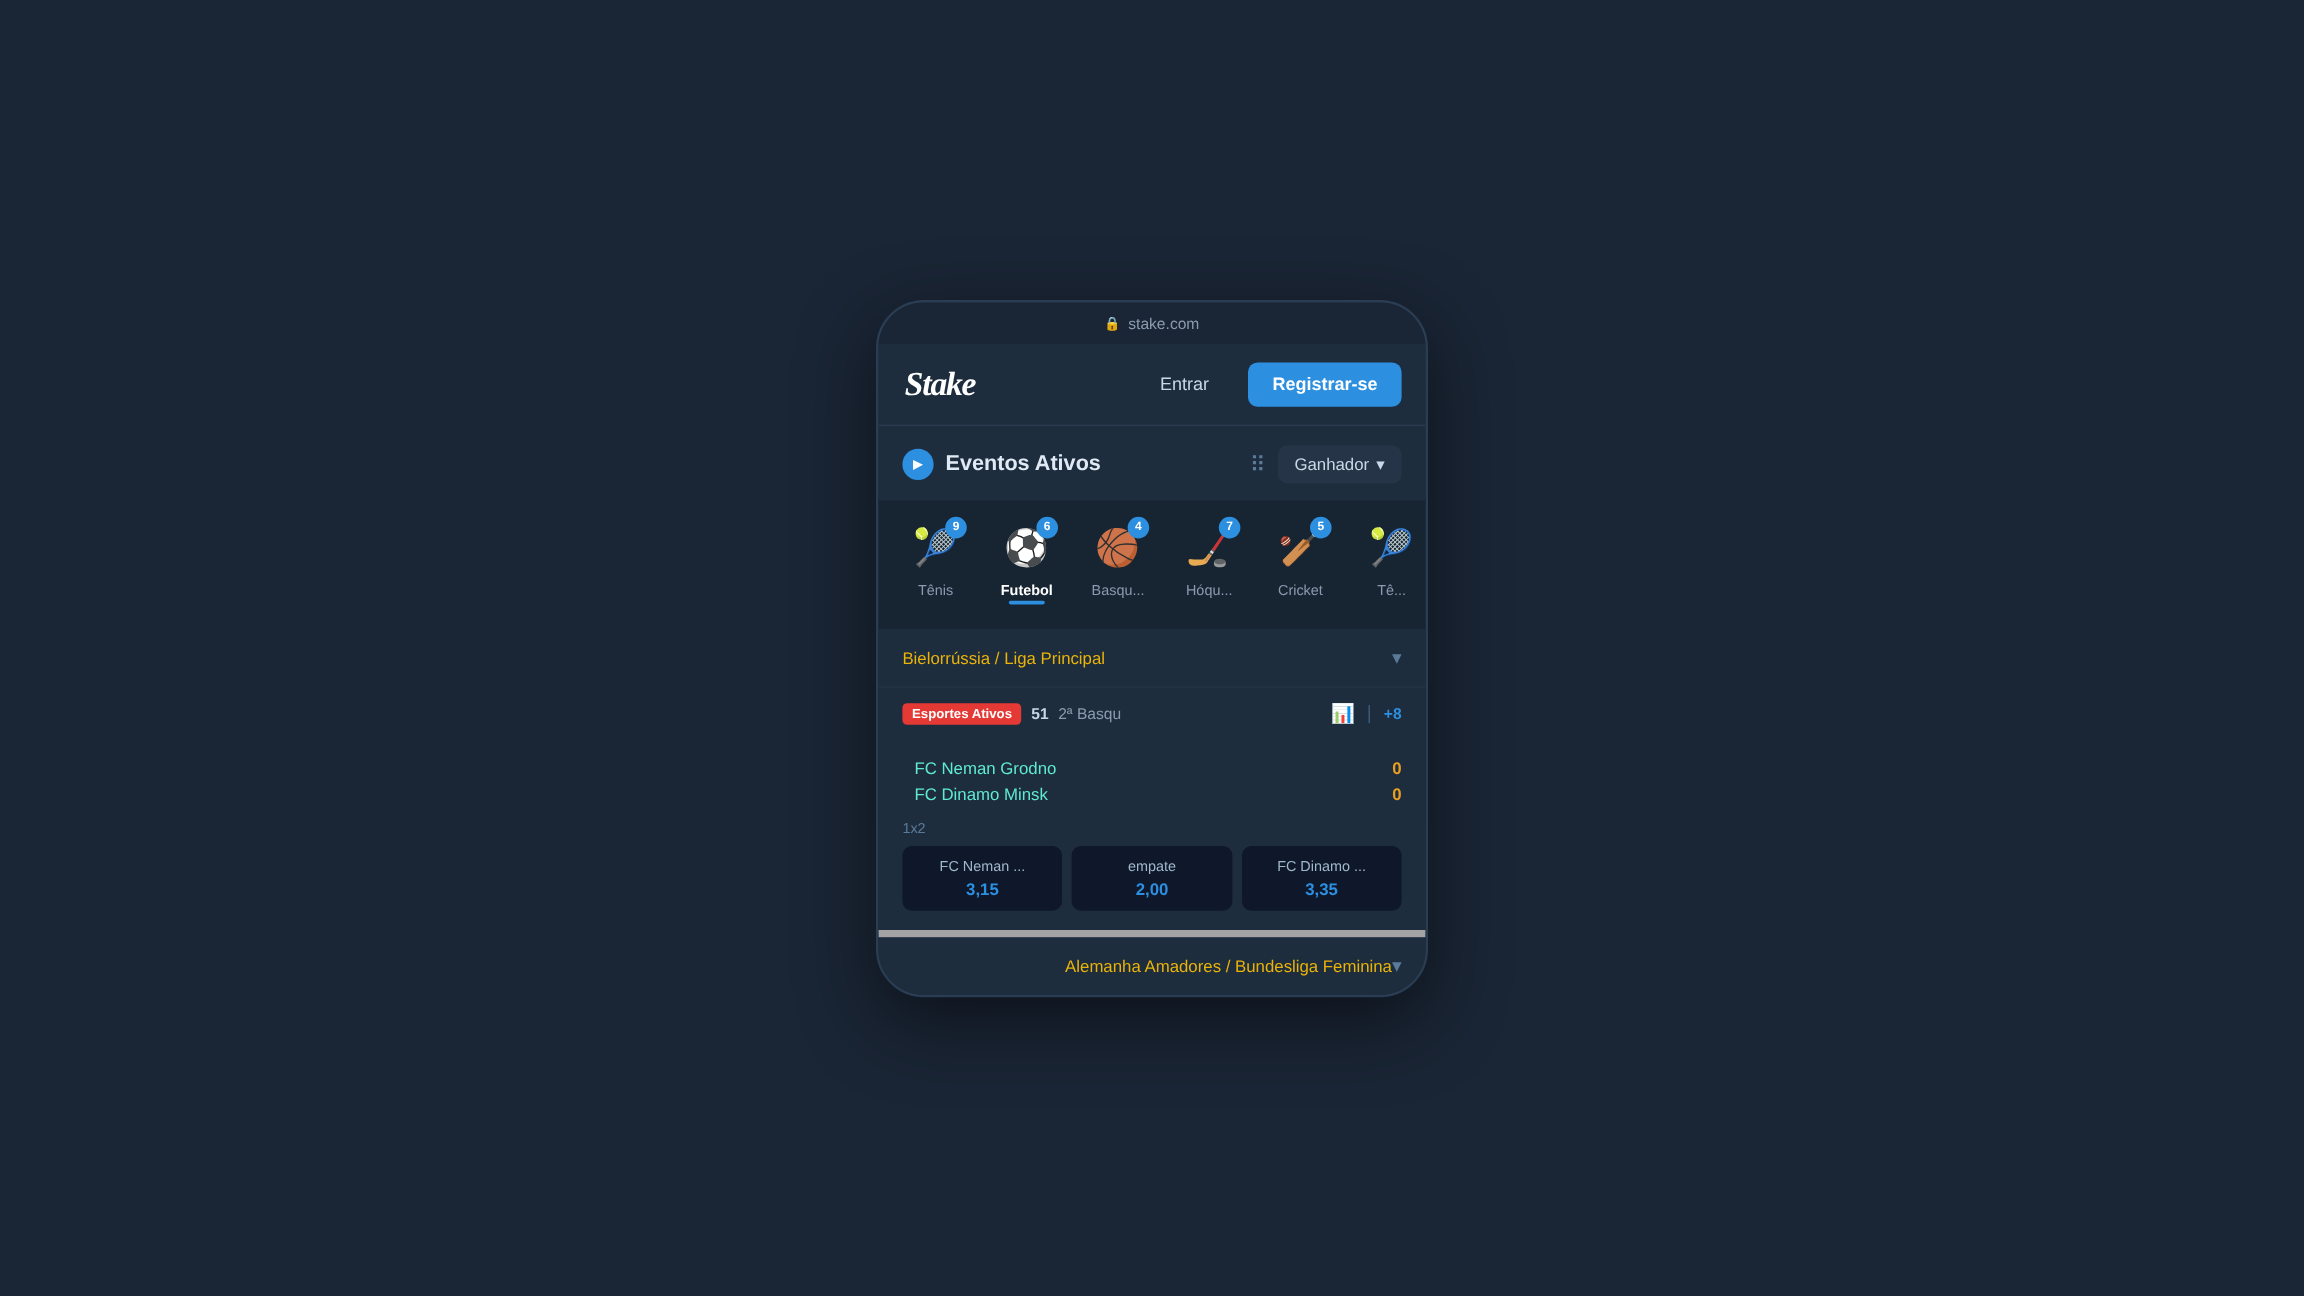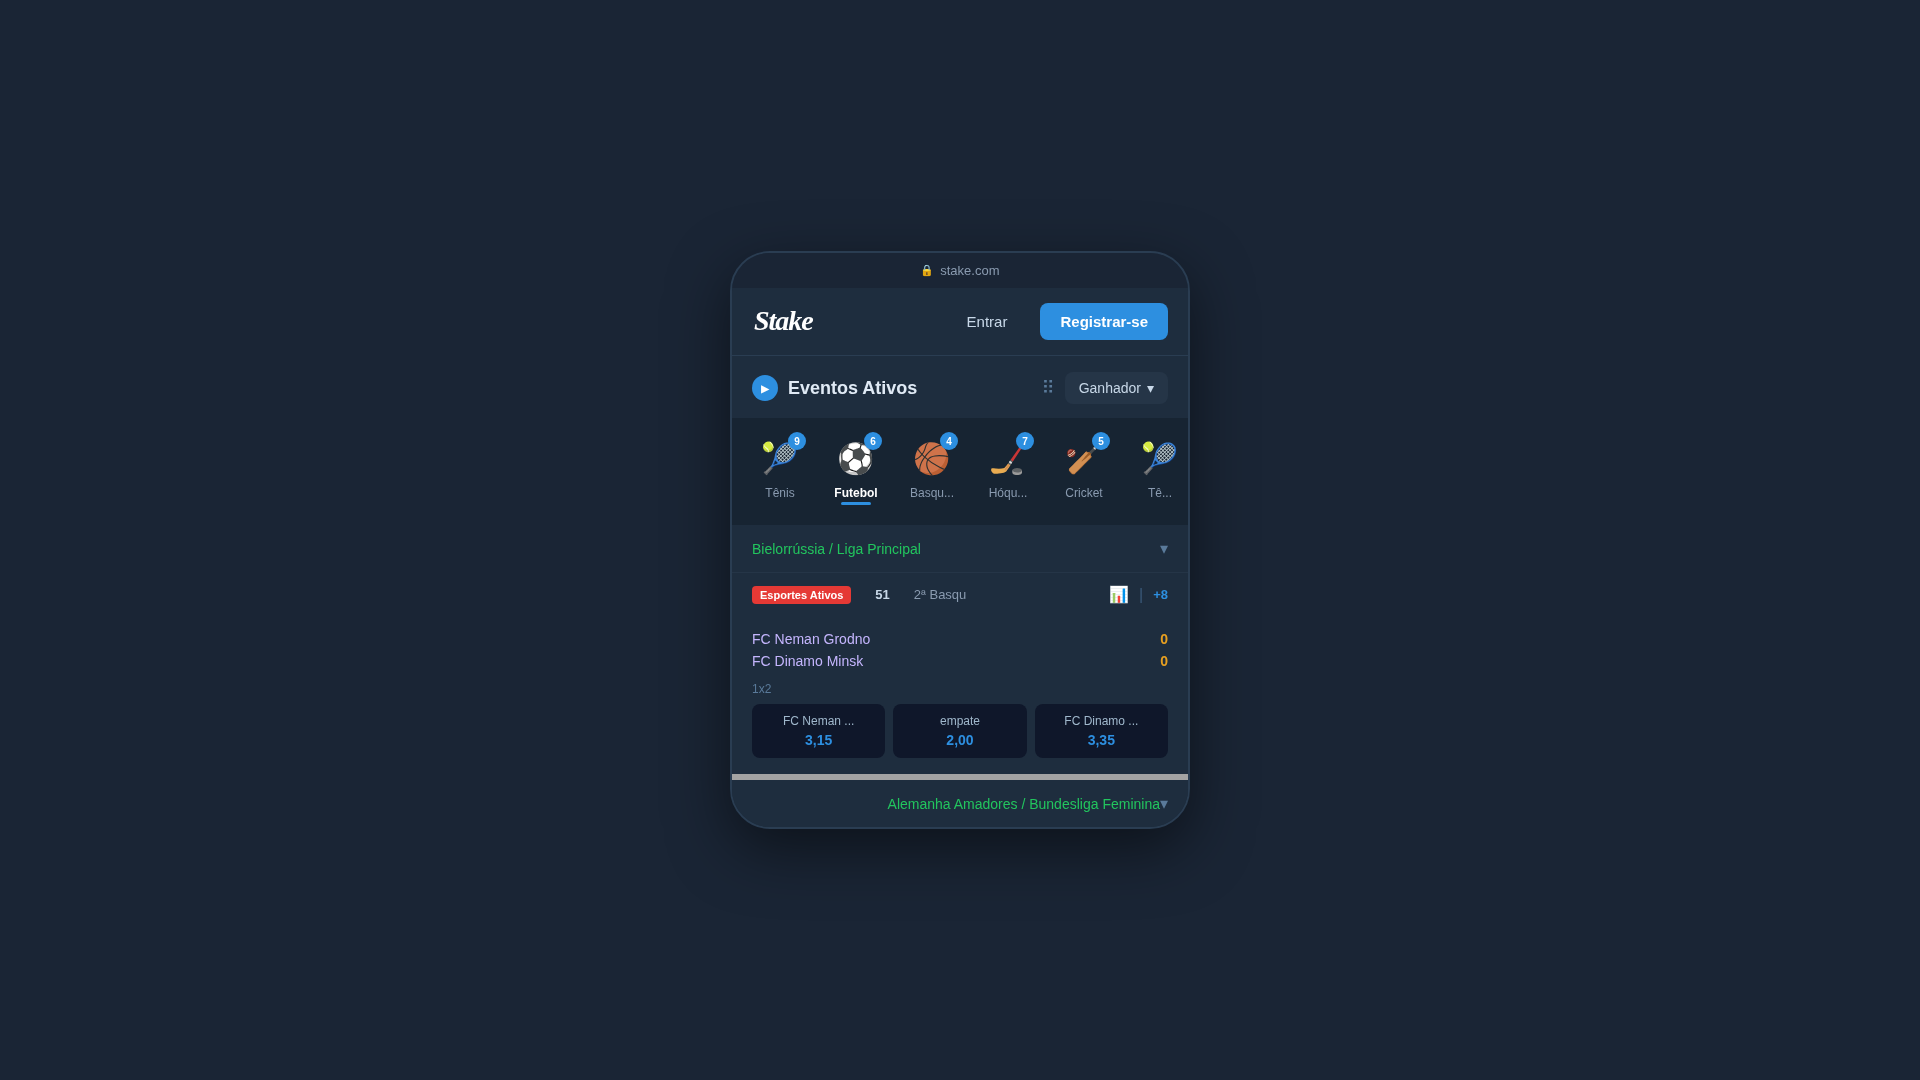--- a/index.html
+++ b/index.html
@@ -230,39 +230,39 @@
     .league-header {
       display: flex;
       align-items: center;
       justify-content: space-between;
       padding: 14px 20px;
       cursor: pointer;
     }
 
     .league-title {
       font-size: 14px;
-      color: #22c55e;
+      color: #eab308;
       font-weight: 500;
     }
 
     .chevron-icon {
       color: #5a7a9a;
       font-size: 16px;
     }
 
     .match-card {
       background: #1e2d3e;
       padding: 12px 20px 16px;
       border-top: 1px solid #253547;
     }
 
     .match-meta {
       display: flex;
       align-items: center;
-      gap: 24px;
+      gap: 8px;
       margin-bottom: 24px;
     }
 
     .live-badge {
       background: #e53935;
       color: #fff;
       font-size: 11px;
       font-weight: 700;
       padding: 3px 8px;
       border-radius: 4px;
@@ -303,21 +303,22 @@
 
     .team-row {
       display: flex;
       align-items: center;
       justify-content: space-between;
       padding: 3px 0;
     }
 
     .team-name {
       font-size: 14px;
-      color: #c4b5fd;
+      color: #5eead4;
+      margin-left: 10px;
     }
 
     .team-score {
       font-size: 14px;
       color: #e8a020;
       font-weight: 600;
     }
 
     .bet-type-label {
       text-align: left;

